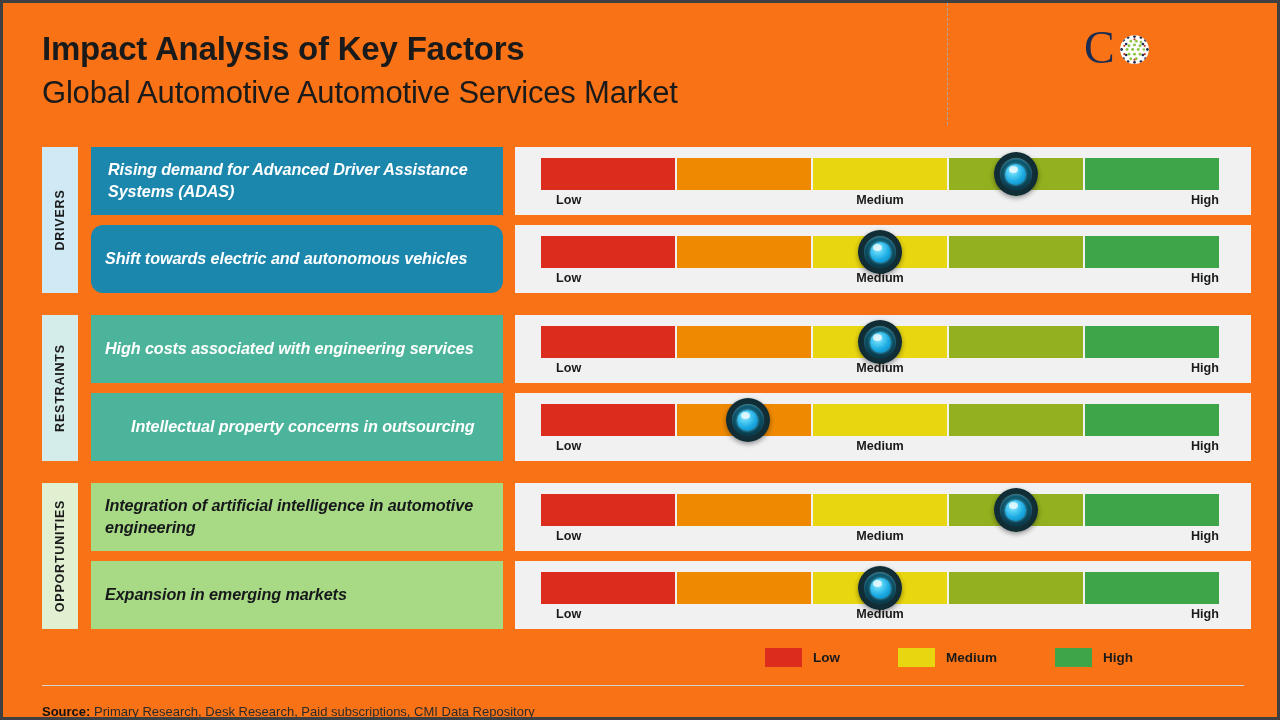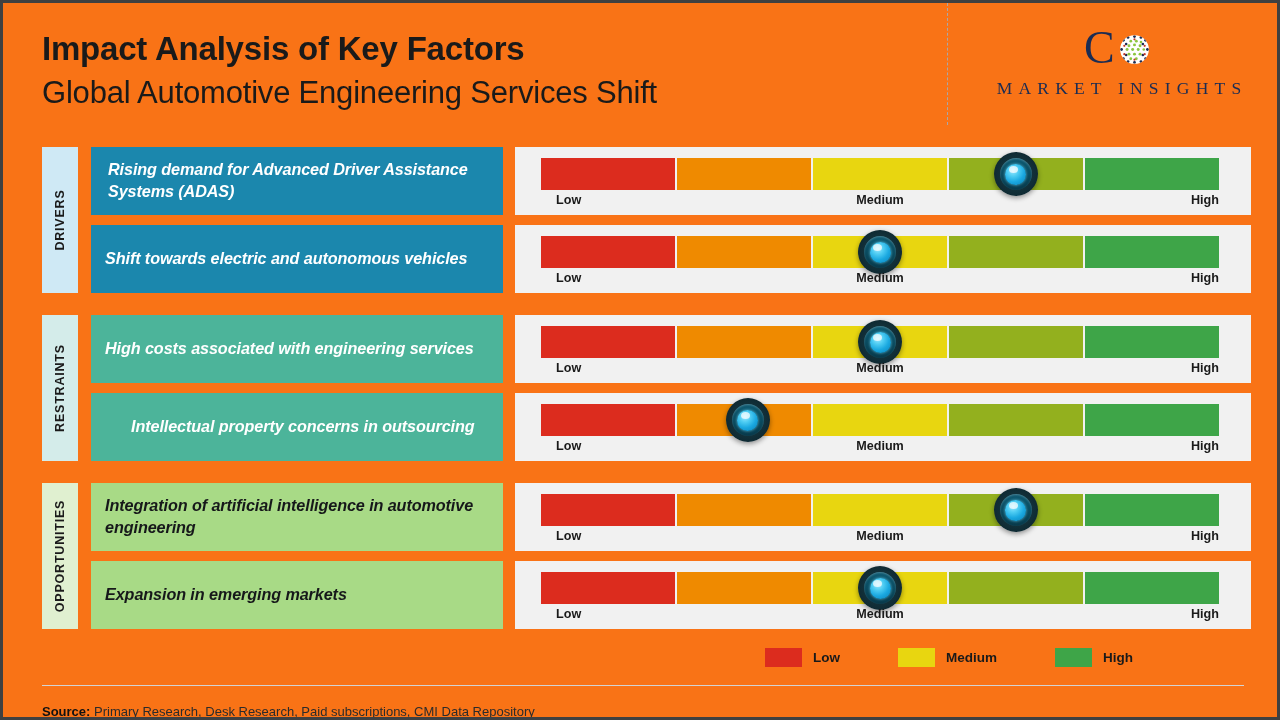--- a/index.html
+++ b/index.html
@@ -256,21 +256,21 @@
   }
   .source b { font-weight: bold; color: #111; }
 </style>
 </head>
 <body>
 
 <div id="canvas">
 
   <div class="header">
     <div class="title-main">Impact Analysis of Key Factors</div>
-    <div class="title-sub">Global Automotive Engineering Services Shift</div>
+    <div class="title-sub">Global Automotive Automotive Services Market</div>
   </div>
 
   <div class="logo-divider"></div>
   <div class="logo-block">
     <div class="logo-word">
       <span>C</span>
       <span class="logo-globe">
         <svg viewBox="0 0 40 40" width="37" height="37" aria-hidden="true">
           <defs>
             <clipPath id="gclip">
@@ -319,21 +319,20 @@
                 <circle cx="9" cy="16" r="1.2"></circle>
               <circle cx="31" cy="16" r="1.2"></circle>
                 <circle cx="9" cy="25" r="1.2"></circle>
               <circle cx="31" cy="25" r="1.2"></circle>
                 <circle cx="20" cy="31" r="1.2"></circle>
             </g>
           </g>
         </svg>
       </span>
     </div>
-    <div class="logo-tagline">MARKET INSIGHTS</div>
   </div>
 
   <div class="rows" id="rows-root">
       <div class="catlabel" style="top: 144px; height: 146px; background: rgb(207, 233, 245);">
         <span>DRIVERS</span>
       </div>
       <div class="catlabel" style="top: 312px; height: 146px; background: rgb(212, 236, 234);">
         <span>RESTRAINTS</span>
       </div>
       <div class="catlabel" style="top: 480px; height: 146px; background: rgb(224, 240, 208);">
@@ -354,21 +353,21 @@
           <div class="ring2">
             <div class="core"></div>
           </div>
         </div>
         <div class="scale">
           <div class="lbl low">Low</div>
           <div class="lbl medium">Medium</div>
           <div class="lbl high">High</div>
         </div>
       </div>
-      <div class="factor light" style="top: 222px; height: 68px; background: rgb(27, 135, 173);">
+      <div class="factor light" style="top: 222px; height: 68px; background: rgb(27, 135, 173); border-radius: 12px;">
         <span>Shift towards electric and autonomous vehicles</span>
       </div>
       <div class="gauge" style="top: 222px; height: 68px;">
         <div class="bar">
           <div class="seg" style="background: rgb(220, 44, 30);"></div>
           <div class="seg" style="background: rgb(239, 138, 0);"></div>
           <div class="seg" style="background: rgb(232, 214, 16);"></div>
           <div class="seg" style="background: rgb(147, 176, 30);"></div>
           <div class="seg" style="background: rgb(62, 165, 72);"></div>
         </div>

